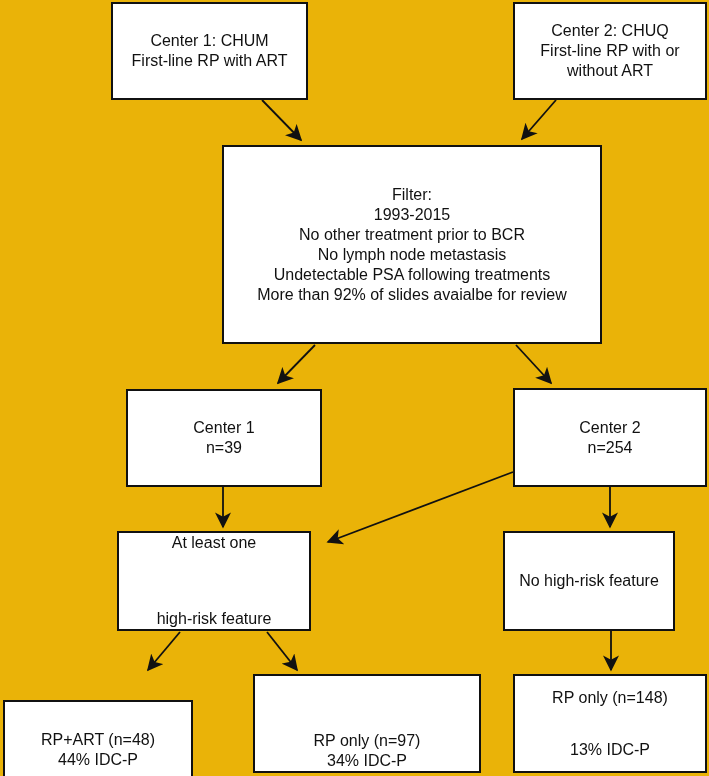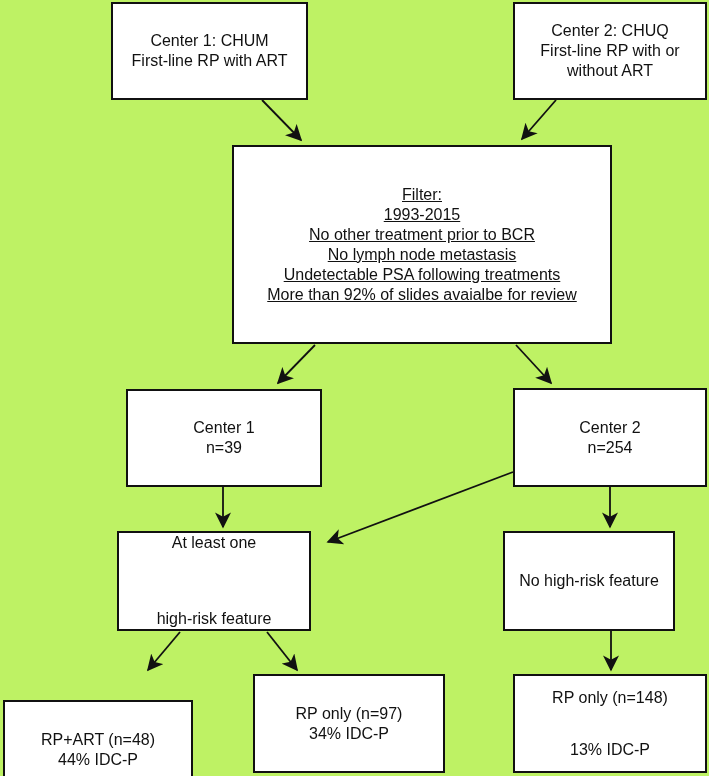--- a/index.html
+++ b/index.html
@@ -4,21 +4,21 @@
 <style>
   html, body {
     margin: 0;
     padding: 0;
     background: #ffffff;
   }
   #canvas {
     position: relative;
     width: 709px;
     height: 776px;
-    background: #bef264;
+    background: #eab308;
     font-family: "Liberation Sans", sans-serif;
     color: #111111;
     overflow: hidden;
   }
   #arrow-layer {
     position: absolute;
     left: 0;
     top: 0;
     z-index: 1;
   }
@@ -69,21 +69,21 @@
     <div class="line">Center 1: CHUM</div>
     <div class="line">First-line RP with ART</div>
   </div>
 
   <div class="node" style="left:513px; top:2px; width:194px; height:98px;">
     <div class="line">Center 2: CHUQ</div>
     <div class="line">First-line RP with or</div>
     <div class="line">without ART</div>
   </div>
 
-  <div class="node" style="left:232px; top:145px; width:380px; height:199px;text-decoration:underline;">
+  <div class="node" style="left:222px; top:145px; width:380px; height:199px;">
     <div class="line">Filter:</div>
     <div class="line">1993-2015</div>
     <div class="line">No other treatment prior to BCR</div>
     <div class="line">No lymph node metastasis</div>
     <div class="line">Undetectable PSA following treatments</div>
     <div class="line">More than 92% of slides avaialbe for review</div>
   </div>
 
   <div class="node" style="left:126px; top:389px; width:196px; height:98px;">
     <div class="line">Center 1</div>
@@ -102,21 +102,21 @@
 
   <div class="node" style="left:503px; top:531px; width:172px; height:100px;">
     <div class="line">No high-risk feature</div>
   </div>
 
   <div class="node" style="left:3px; top:700px; width:190px; height:99px;">
     <div class="line">RP+ART (n=48)</div>
     <div class="line">44% IDC-P</div>
   </div>
 
-  <div class="node" style="left:253px; top:674px; width:192px; height:99px;">
+  <div class="node" style="left:253px; top:674px; width:228px; height:99px;justify-content:flex-end;">
     <div class="line">RP only (n=97)</div>
     <div class="line">34% IDC-P</div>
   </div>
 
   <div class="node" style="left:513px; top:674px; width:194px; height:99px;gap:32px;">
     <div class="line">RP only (n=148)</div>
     <div class="line">13% IDC-P</div>
   </div>
 
 </div>

